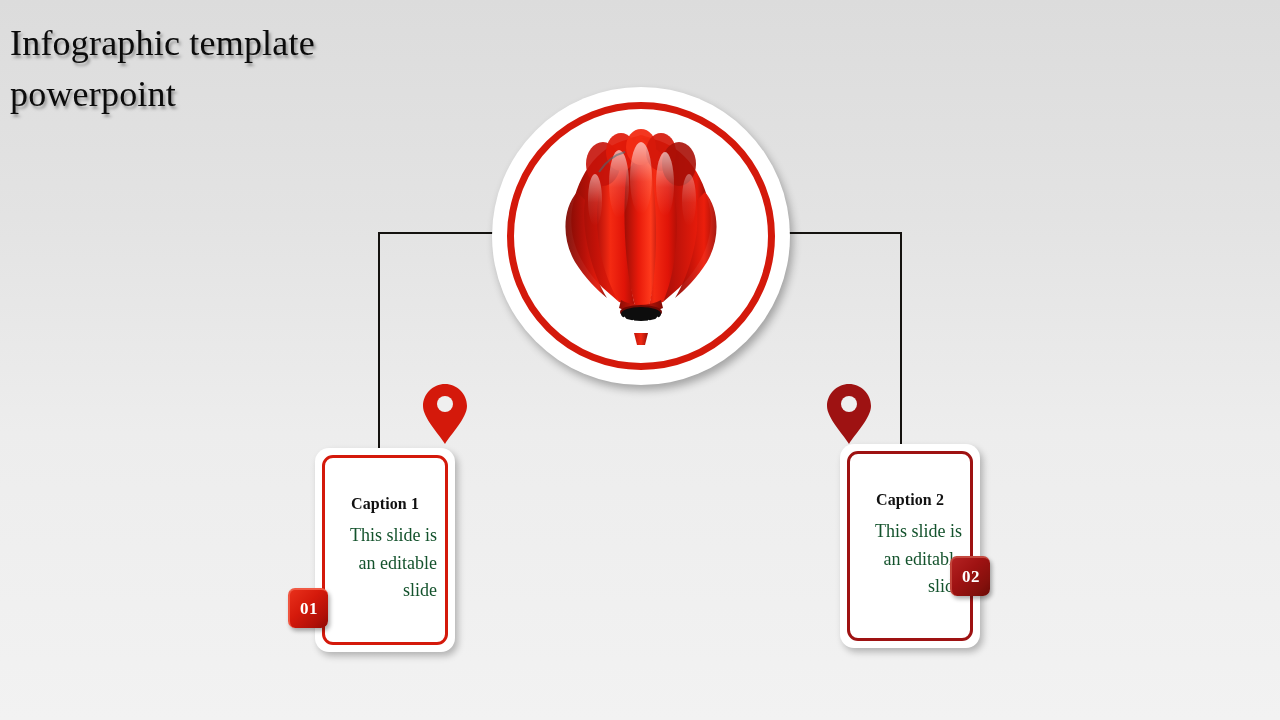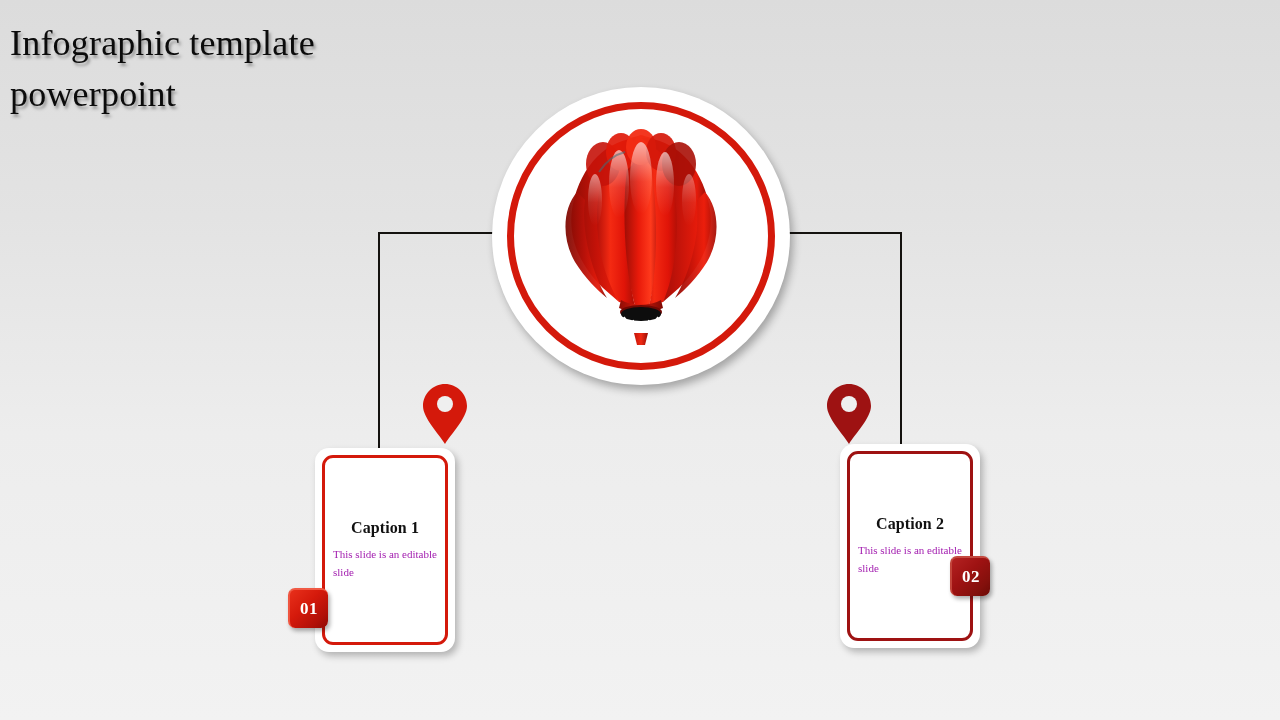--- a/index.html
+++ b/index.html
@@ -118,24 +118,24 @@
 
   .card-title {
     font-size: 16px;
     font-weight: bold;
     color: #111111;
     text-align: center;
     margin-bottom: 9px;
     letter-spacing: 0.1px;
   }
   .card-body {
-    font-size: 11px;
+    font-size: 18px;
     line-height: 1.55;
-    color: #a21caf;
-    text-align: left;
+    color: #14532d;
+    text-align: right;
   }
 
   
   .badge {
     position: absolute;
     width: 40px;
     height: 40px;
     border-radius: 7px;
     z-index: 7;
     display: flex;

